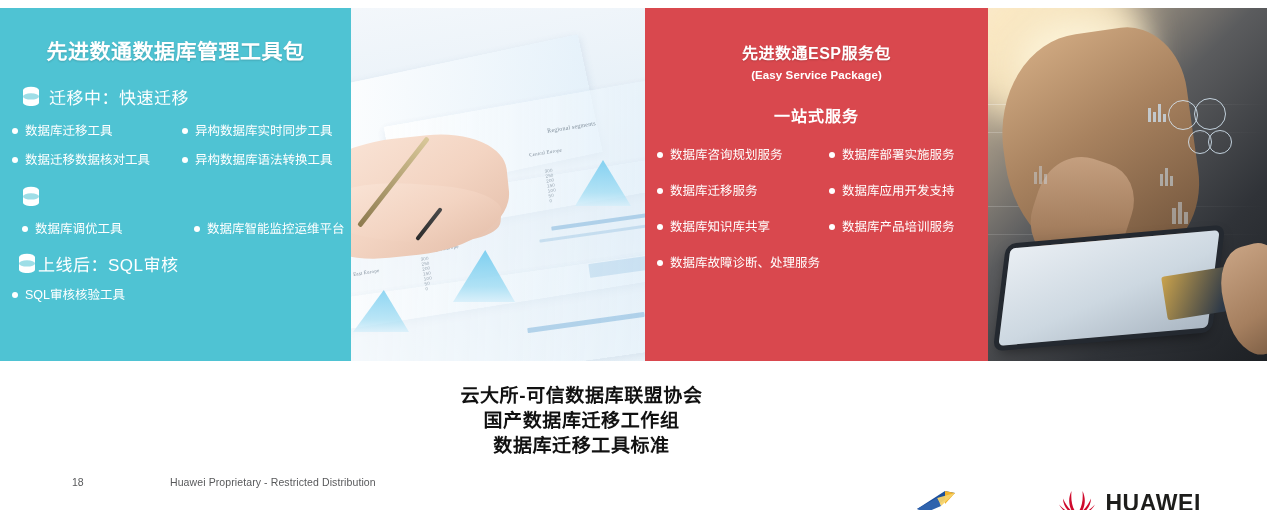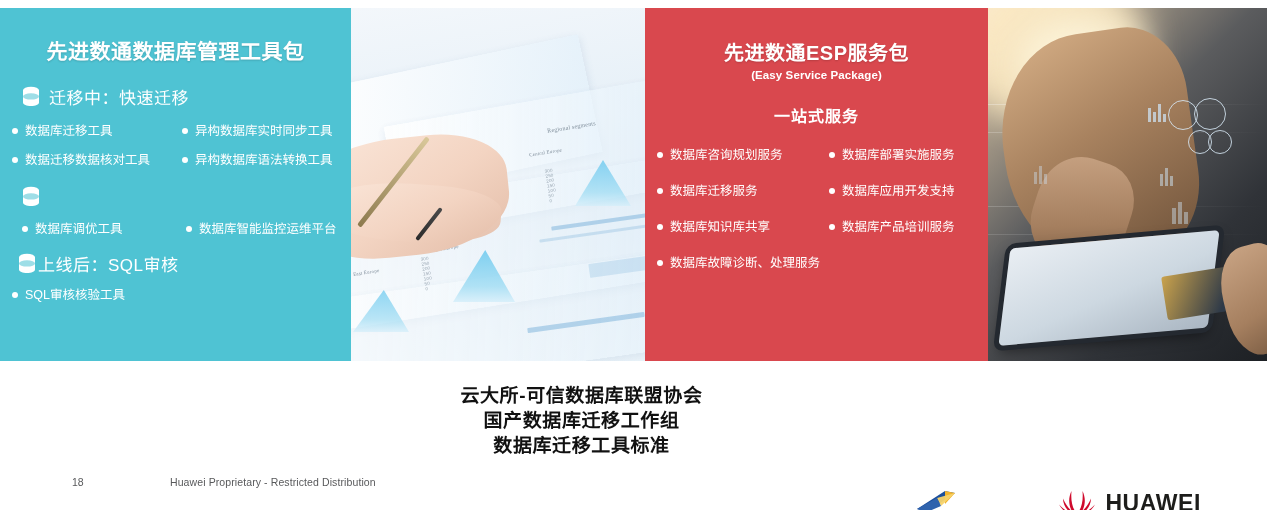--- a/index.html
+++ b/index.html
@@ -66,21 +66,21 @@
 
   .db-icon { width: 18px; height: 21px; display: block; flex: 0 0 auto; }
 
   .bul-grid {
     display: grid;
     grid-template-columns: 170px 1fr;
     row-gap: 13px;
     margin: 14px 0 0 12px;
     padding-right: 16px;
   }
-  .bul-grid.indent { margin-left: 22px; grid-template-columns: 164px 1fr; }
+  .bul-grid.indent { margin-left: 22px; grid-template-columns: 164px 1fr; gap: 8px; }
   .bul {
     display: flex;
     align-items: center;
     gap: 7px;
     color: #ffffff;
     font-size: 12.5px;
     line-height: 16px;
     white-space: nowrap;
   }
   .dot {
@@ -191,21 +191,21 @@
   .panel-red {
     position: absolute;
     left: 645px;
     top: 0;
     width: 343px;
     height: 353px;
     background: #d9484e;
     box-sizing: border-box;
   }
   .red-title {
-    font-size: 20px;
+    font-size: 16px;
     line-height: 27px;
     margin: 32px 0 0 0;
     padding: 0 20px;
   }
   .red-sub {
     color: #ffffff;
     font-size: 11.5px;
     font-weight: bold;
     text-align: center;
     margin-top: 2px;

